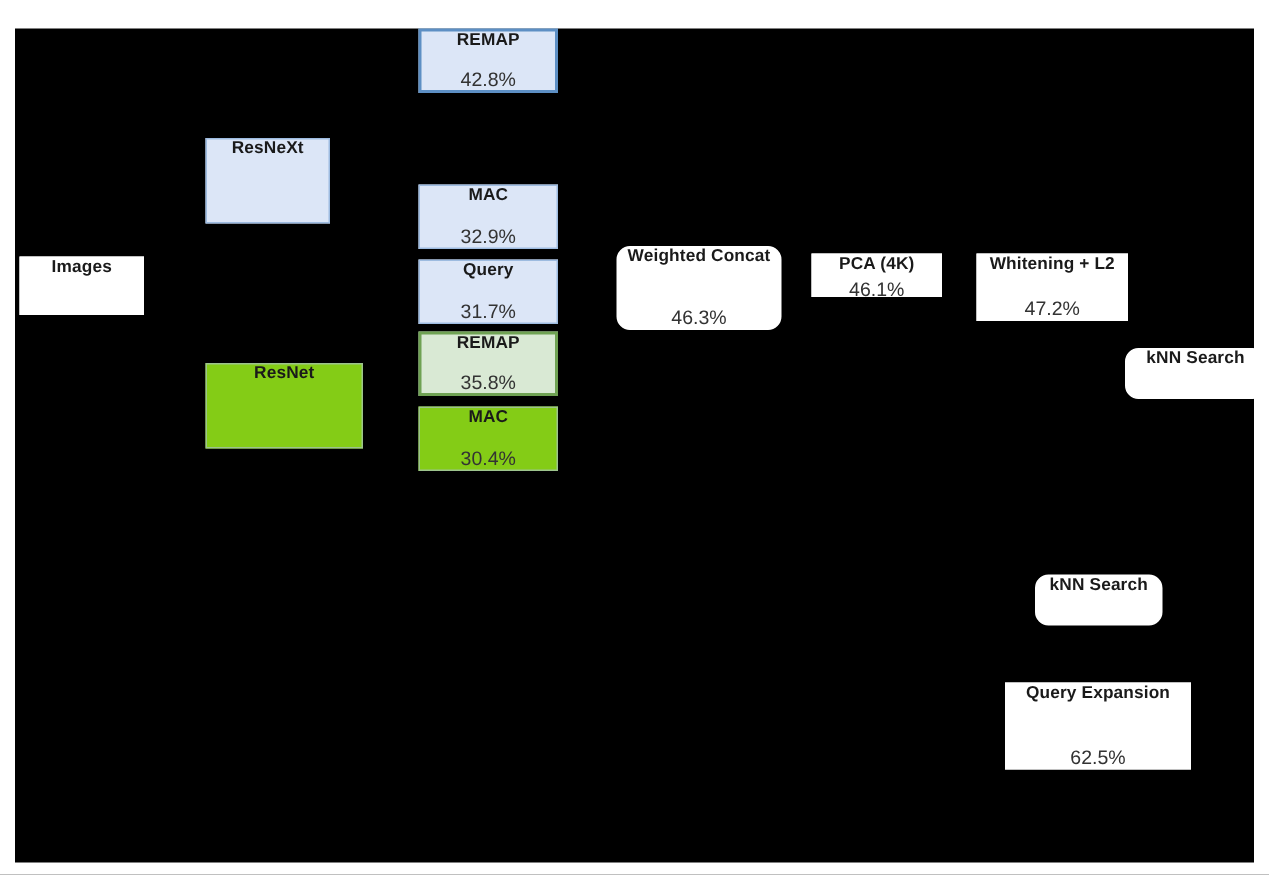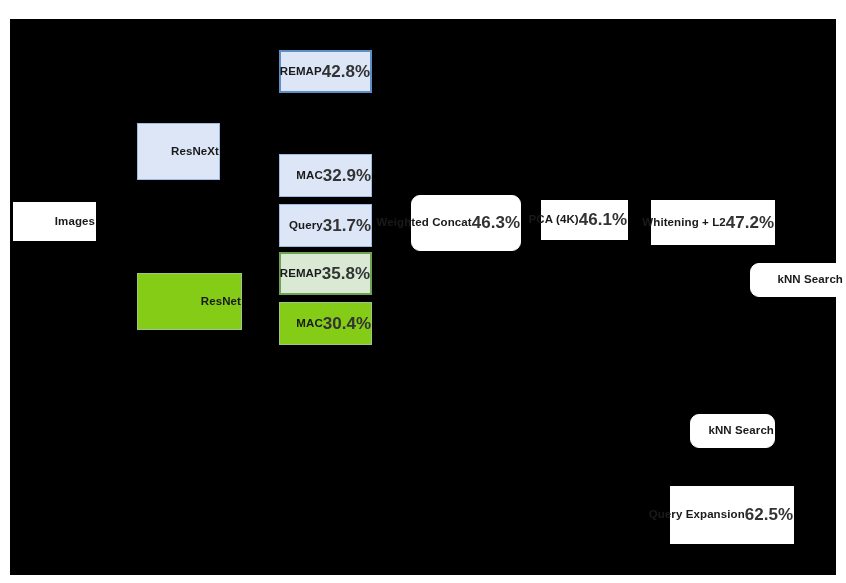--- a/index.html
+++ b/index.html
@@ -18,37 +18,36 @@
     left: 10px;
     top: 19px;
     width: 826px;
     height: 556px;
     background: #000000;
   }
   .node {
     position: absolute;
     box-sizing: border-box;
     display: flex;
-    flex-direction: row;
+    flex-direction: column;
     align-items: center;
-    justify-content: flex-end;
+    justify-content: space-between;
     text-align: center;
     line-height: 1.18;
     color: #1a1a1a;
-    margin-top: 31px;
   }
   .node .n-label {
     font-size: 11.5px;
     font-weight: bold;
     letter-spacing: 0.1px;
     white-space: nowrap;
   }
   .node .n-value {
-    font-size: 17px;
-    font-weight: bold;
+    font-size: 13px;
+    font-weight: normal;
     color: #333333;
     margin-top: 1px;
   }
   
   .v-blue {
     background: #dce6f7;
     border: 1px solid #9dbbe0;
   }
   .v-blue-hl {
     background: #dce6f7;
@@ -102,25 +101,25 @@
       <span class="n-value">35.8%</span>
     </div>
     <div class="node v-green" style="left: 269px; top: 252px; width: 93px; height: 43px;">
       <span class="n-label">MAC</span>
       <span class="n-value">30.4%</span>
     </div>
     <div class="node v-white-round" style="left: 401px; top: 145px; width: 110px; height: 56px;">
       <span class="n-label">Weighted Concat</span>
       <span class="n-value">46.3%</span>
     </div>
-    <div class="node v-white" style="left: 531px; top: 150px; width: 87px; height: 40px;">
+    <div class="node v-white" style="left: 531px; top: 150px; width: 87px; height: 29px;">
       <span class="n-label">PCA (4K)</span>
       <span class="n-value">46.1%</span>
     </div>
-    <div class="node v-white" style="left: 641px; top: 150px; width: 124px; height: 45px;">
+    <div class="node v-white" style="left: 641px; top: 150px; width: 101px; height: 45px;">
       <span class="n-label">Whitening + L2</span>
       <span class="n-value">47.2%</span>
     </div>
     <div class="node v-white-round" style="left: 740px; top: 213px; width: 94px; height: 34px;">
       <span class="n-label">kNN Search</span>
     </div>
     <div class="node v-white-round" style="left: 680px; top: 364px; width: 85px; height: 34px;">
       <span class="n-label">kNN Search</span>
     </div>
     <div class="node v-white" style="left: 660px; top: 436px; width: 124px; height: 58px;">

